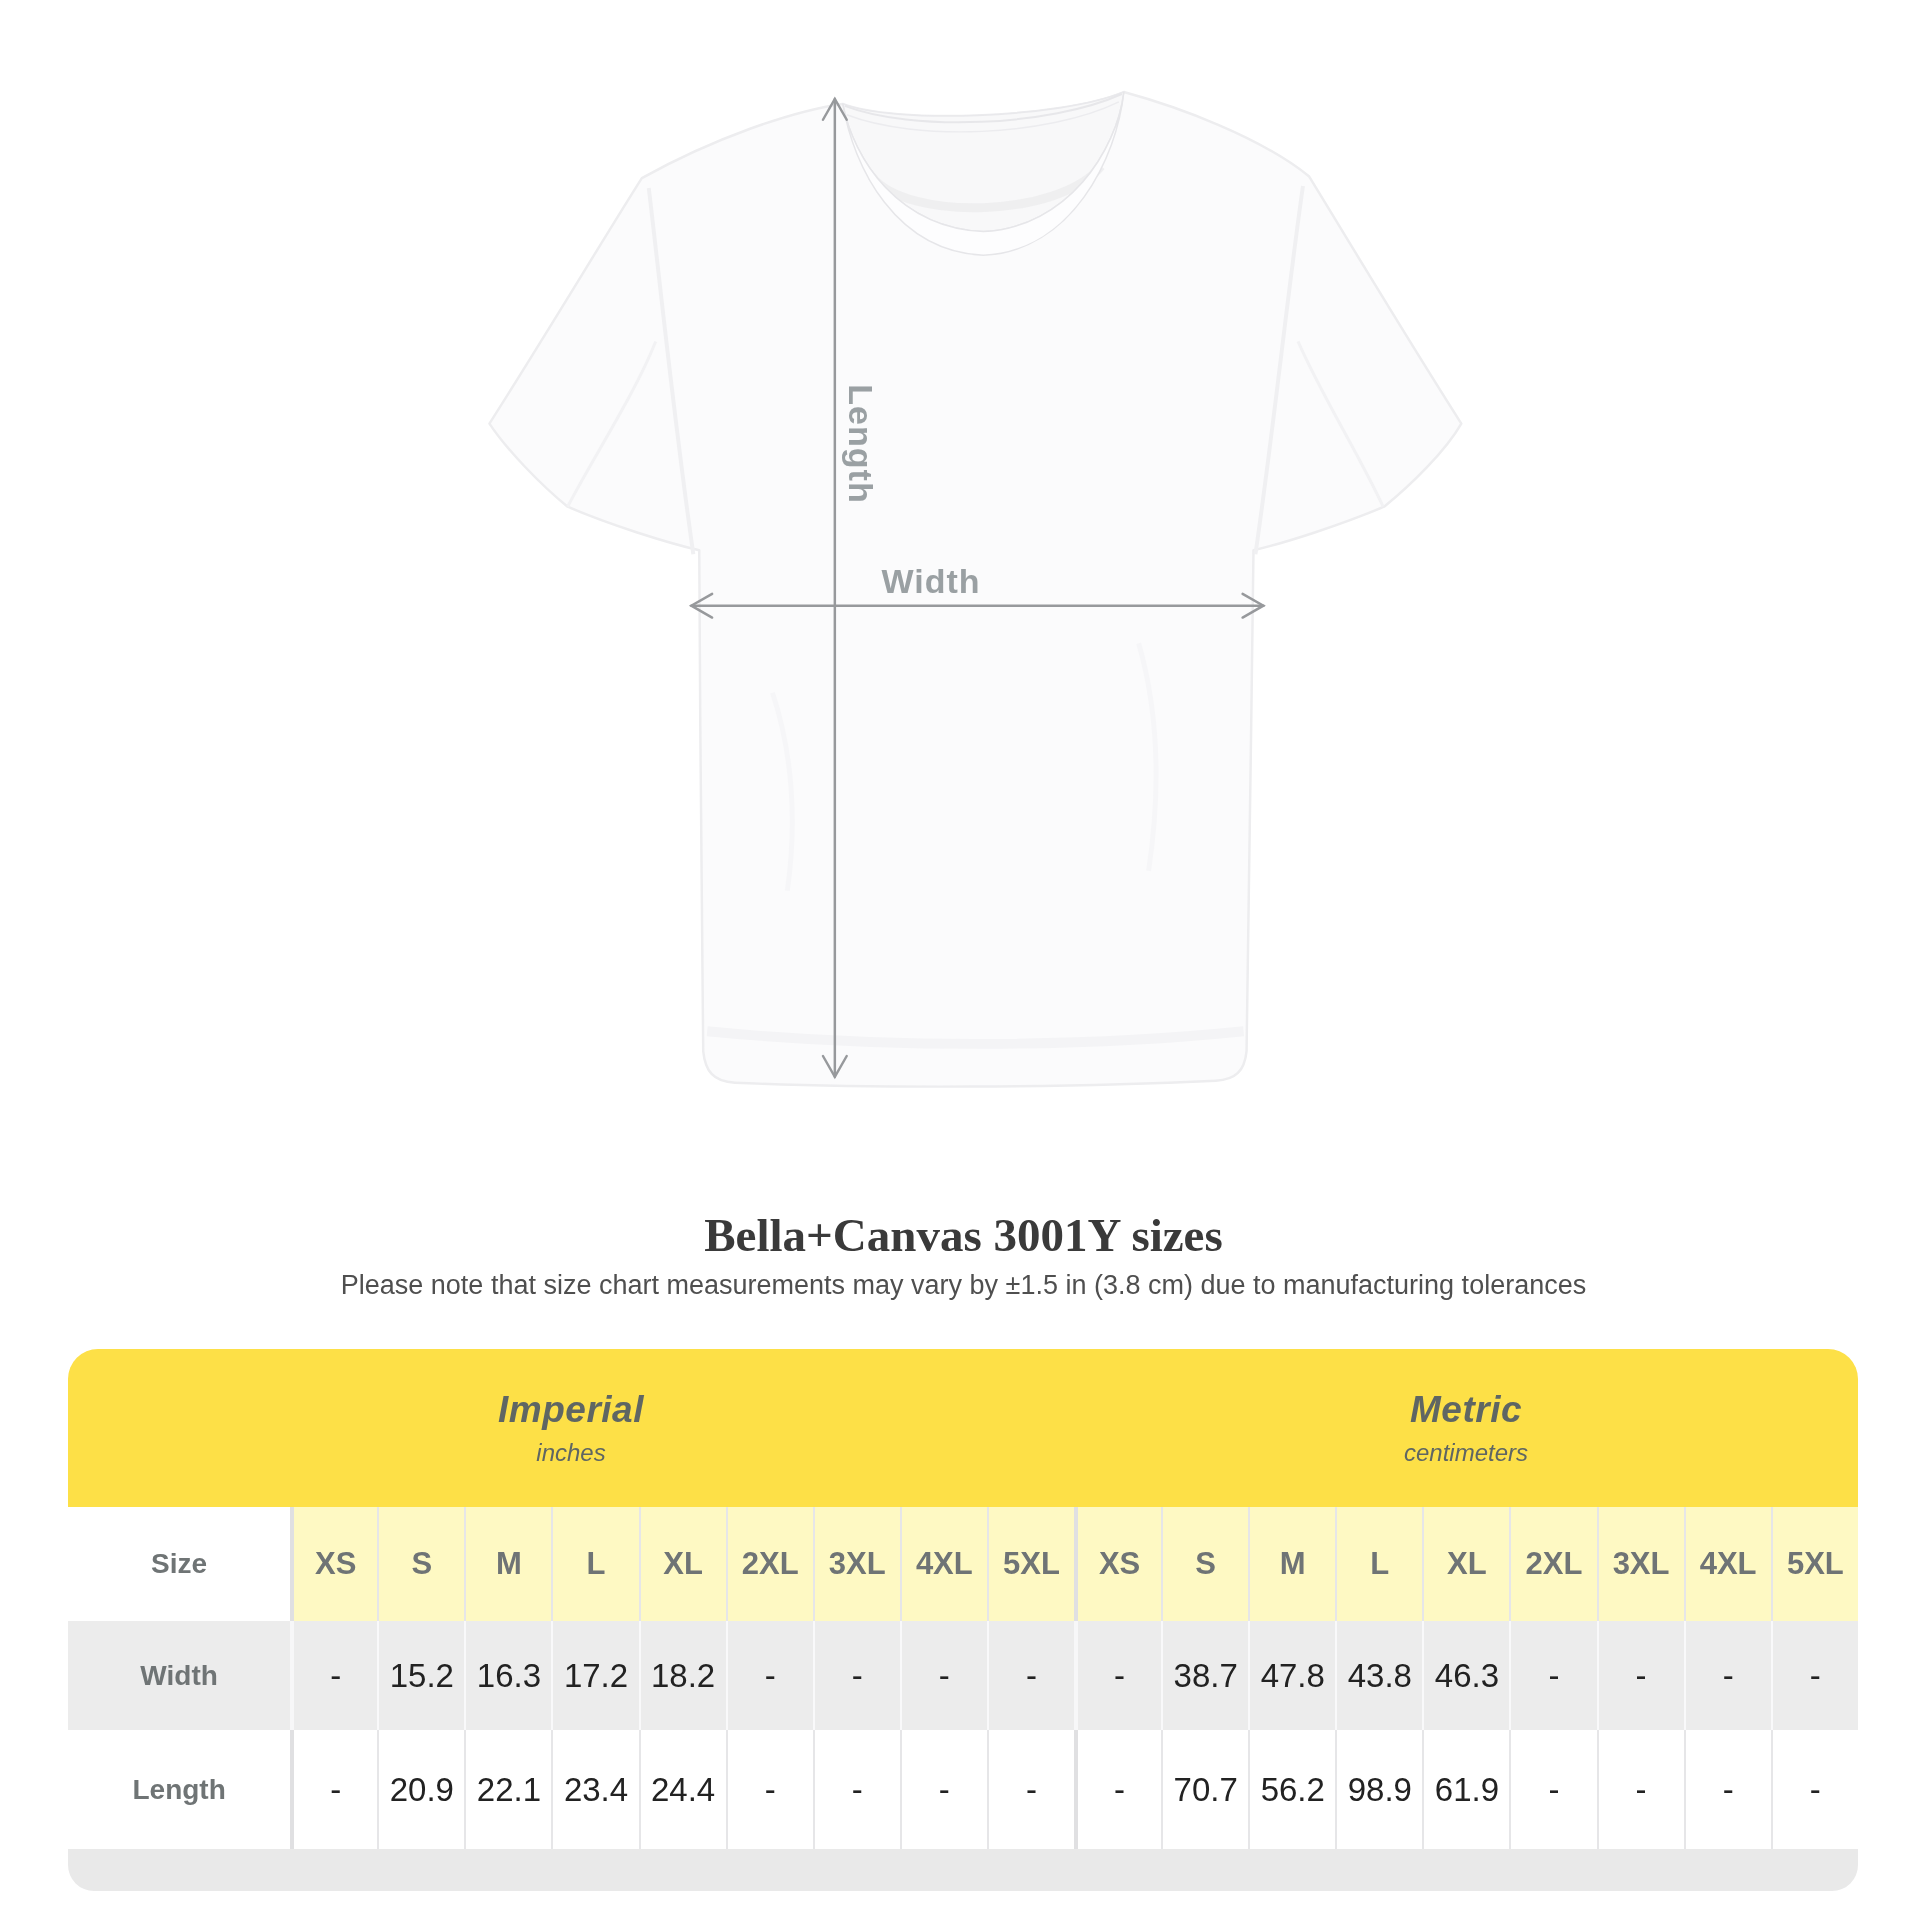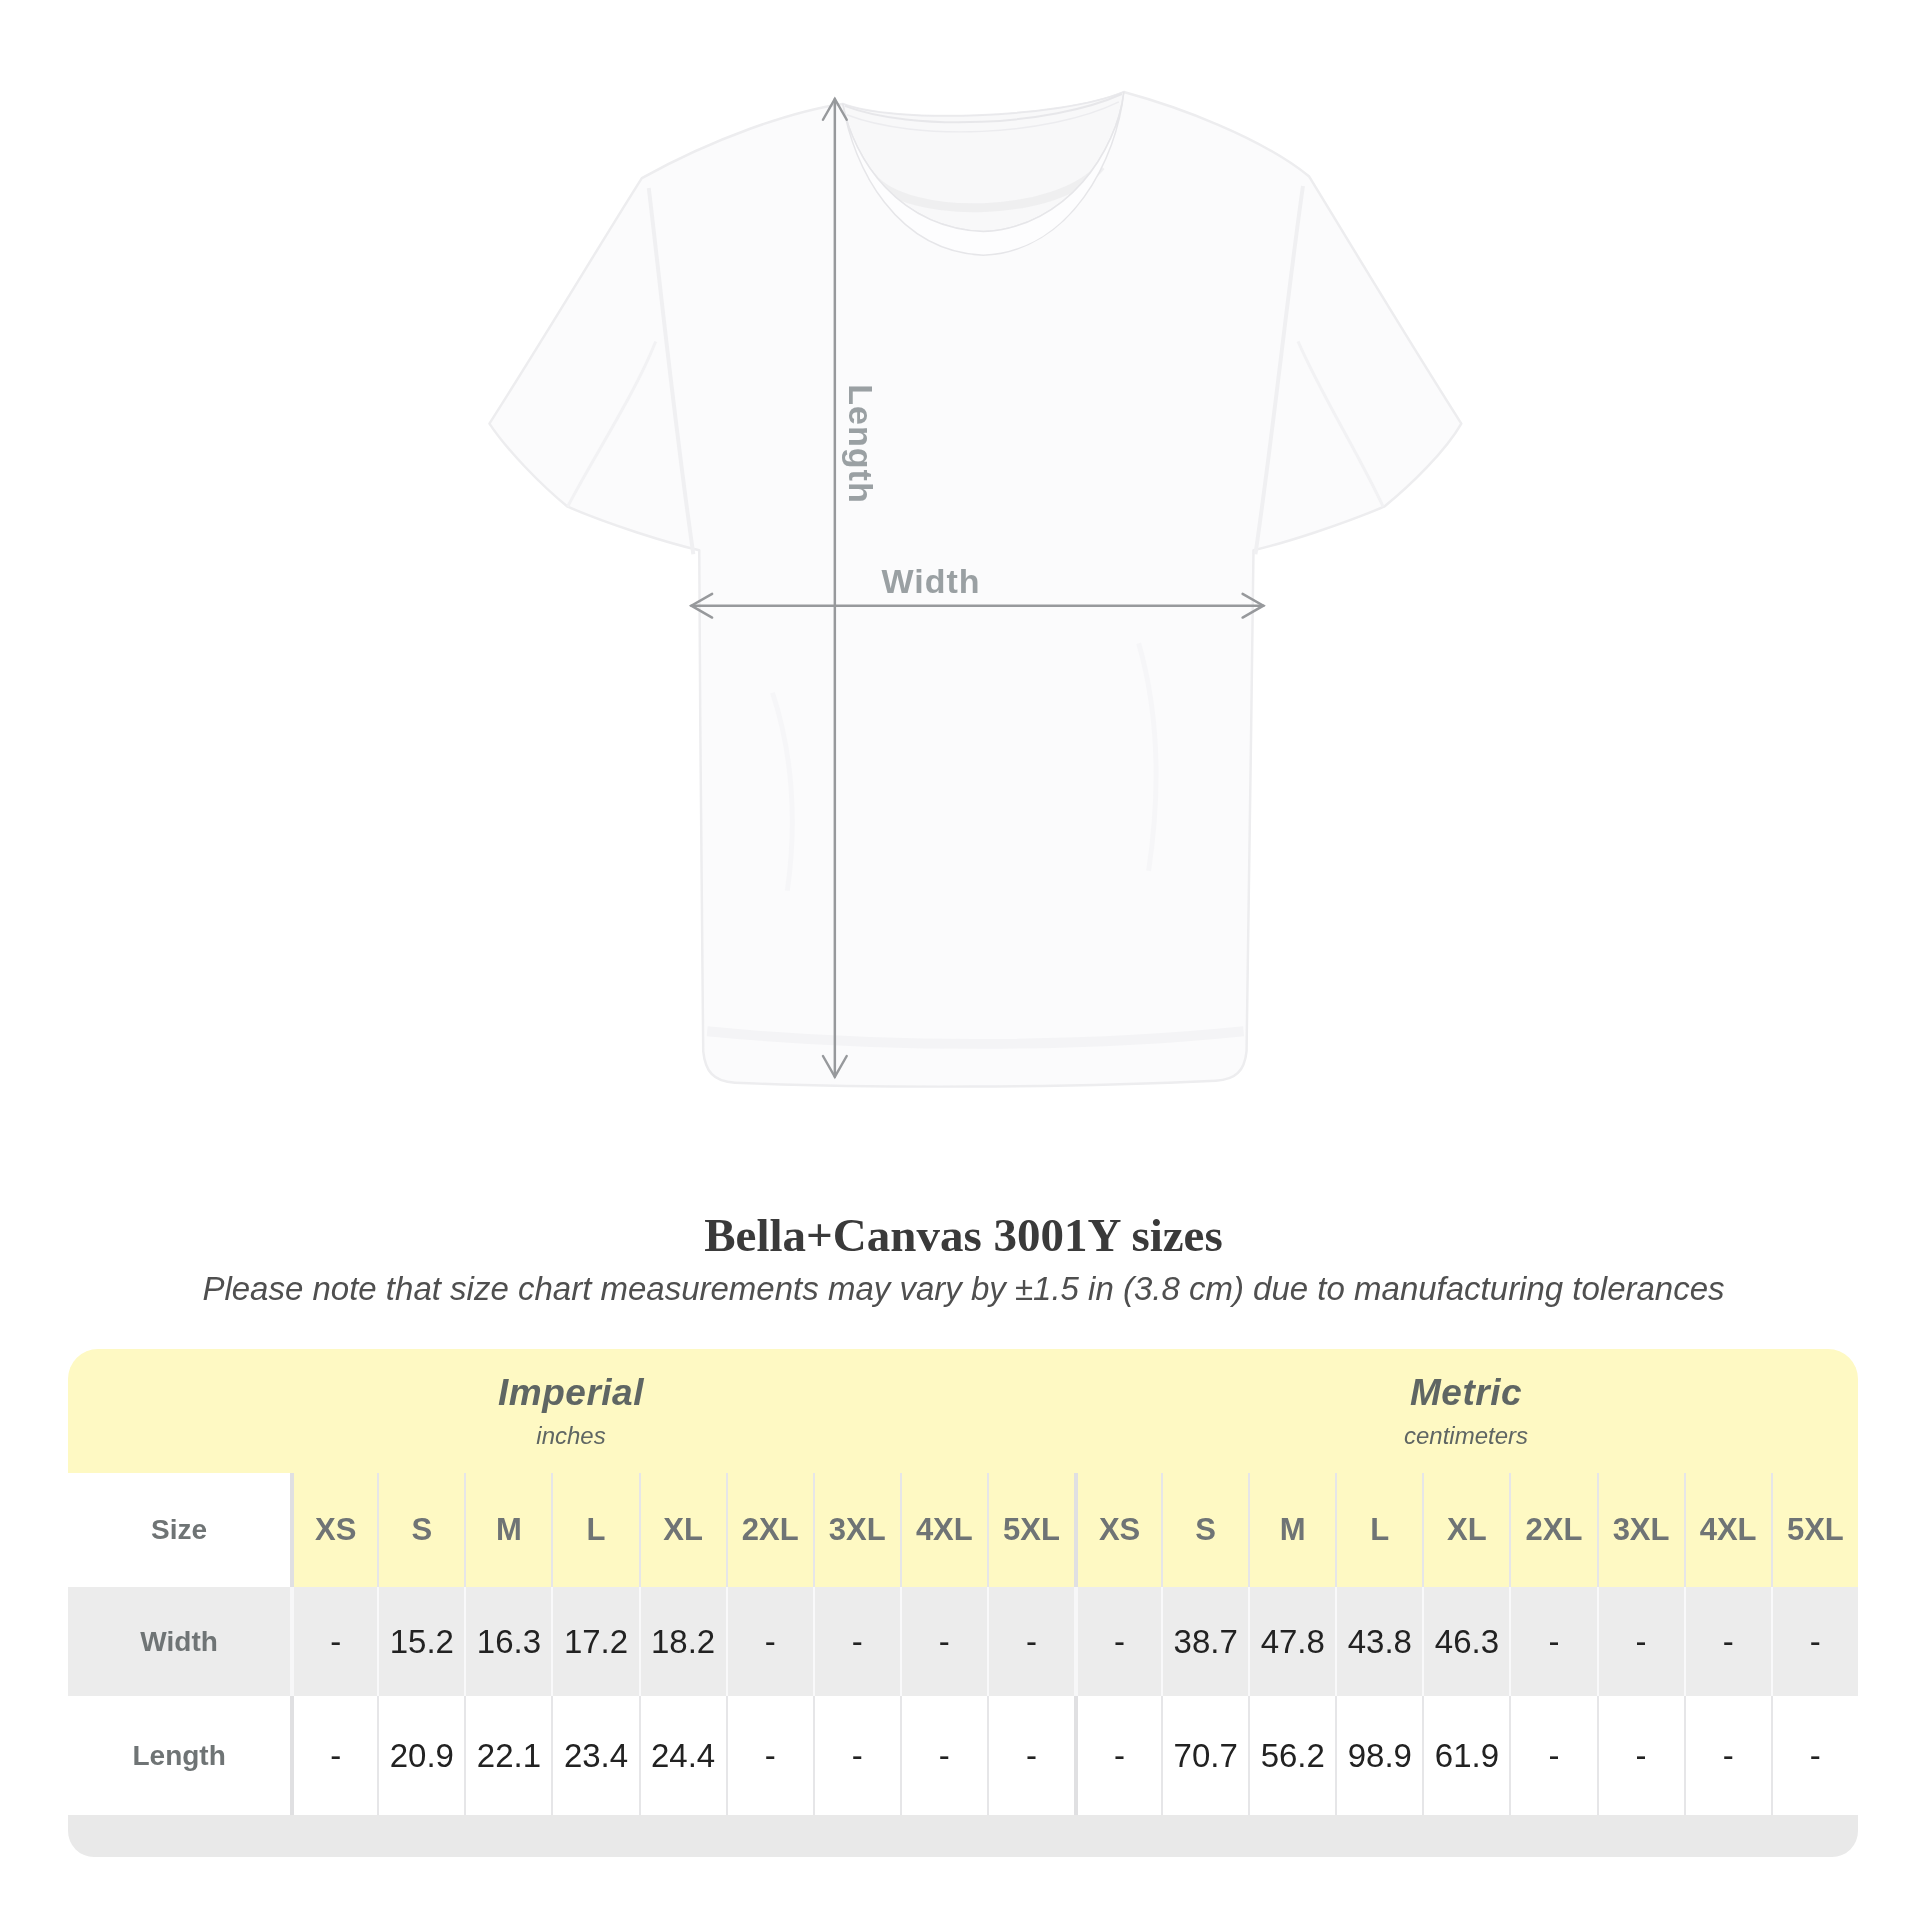--- a/index.html
+++ b/index.html
@@ -24,40 +24,40 @@
   .dim-label.vertical{transform:translate(-50%,-50%) rotate(90deg);}
   
   .chart-title{
     position:absolute;left:0;top:1208px;width:100%;
     text-align:center;
     font-size:47px;font-weight:bold;color:#3a3a3a;margin:0;font-family:Liberation Serif, serif;
   }
   .chart-subtitle{
     position:absolute;left:0;top:1270px;width:100%;
     text-align:center;
-    font-size:33px;font-style:italic;color:#4f4f4f;margin:0;
+    font-size:27px;color:#4f4f4f;margin:0;
   }
   
   .table-wrap{
     position:absolute;left:68px;top:1349px;width:1790px;
     border-radius:30px 30px 26px 26px;
     overflow:hidden;
   }
   table.size-table{
     width:1790px;table-layout:fixed;
     border-collapse:separate;border-spacing:0;
   }
   .size-table col.label-col{width:222px;}
   .size-table col.data-col{width:87px;}
   .size-table th,.size-table td{
     padding:0;margin:0;text-align:center;vertical-align:middle;
     font-family:"Liberation Sans", sans-serif;
   }
   tr.band-row th{
-    height:124px;background:#fef9c3;border:none;
+    height:158px;background:#fde047;border:none;
   }
   .band-name{
     font-size:37px;font-weight:bold;font-style:italic;color:#5f6663;
     letter-spacing:0.5px;line-height:1.1;
   }
   .band-unit{
     font-size:24px;font-style:italic;font-weight:normal;color:#5f6663;
     margin-top:9px;line-height:1.1;
   }
   tr.sizes-row th, tr.sizes-row td{height:114px;background:#fef9c3;}

